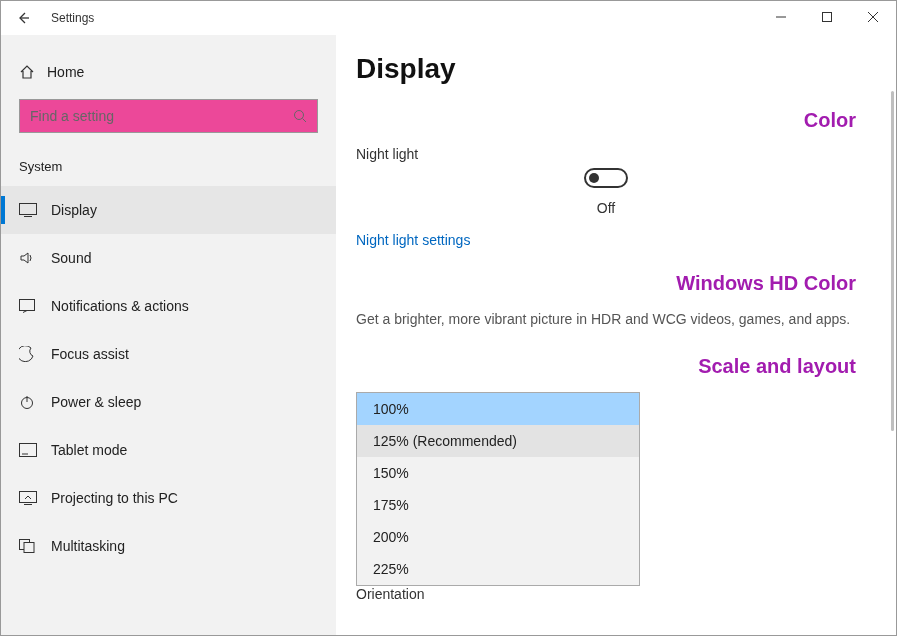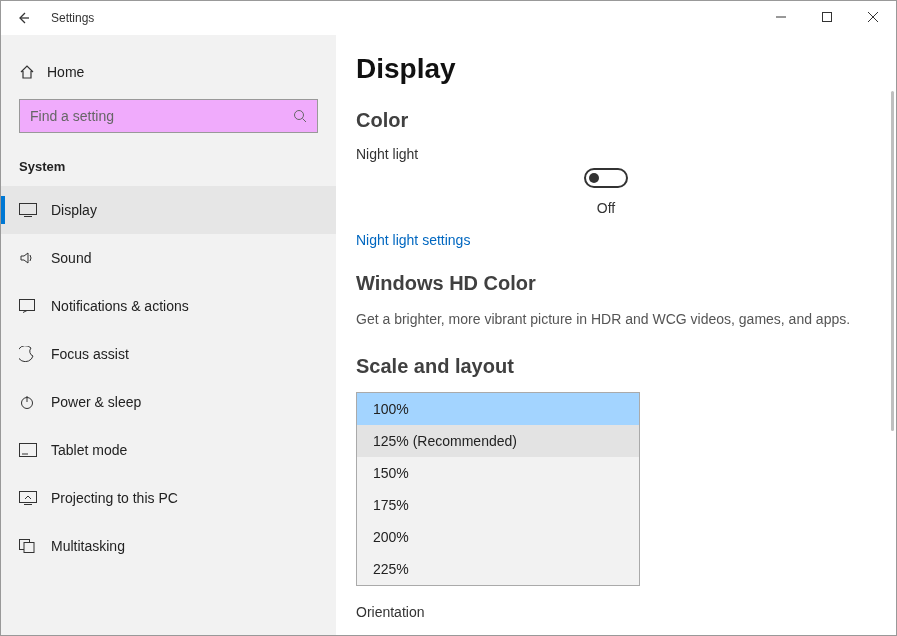--- a/index.html
+++ b/index.html
@@ -11,56 +11,56 @@
     .window-controls { position: absolute; right: 0; top: 0; display: flex; }
     .window-btn { width: 46px; height: 32px; display: flex; align-items: center; justify-content: center; }
 
     .content { display: flex; height: calc(100% - 34px); }
 
     .sidebar { width: 335px; background: #f2f2f2; padding-top: 18px; overflow: hidden; }
     .home-row { display: flex; align-items: center; height: 38px; padding-left: 18px; }
     .home-row .icon-wrap { width: 28px; }
     .home-row .lbl { font-size: 14px; color: #222; }
 
-    .search-box { margin: 8px 18px 0 18px; height: 34px; border: 1px solid #999; background: #f0abfc; display: flex; align-items: center; padding: 2px 10px; }
+    .search-box { margin: 8px 18px 0 18px; height: 34px; border: 1px solid #999; background: #ec4899; display: flex; align-items: center; padding: 2px 10px; }
     .search-box input { border: none; outline: none; background: transparent; flex: 1; font-size: 14px; color: #333; }
     .search-box input::placeholder { color: #666; }
 
-    .system-label { padding: 26px 18px 12px 18px; font-size: 13px; font-weight: 700; color: #222; }
+    .system-label { padding: 26px 18px 12px 18px; font-size: 13px; font-weight: 400; color: #222; }
 
     .nav-item { display: flex; align-items: center; height: 48px; padding-left: 18px; position: relative; }
     .nav-item .icon-wrap { width: 32px; display: flex; align-items: center; }
     .nav-item .lbl { font-size: 14px; color: #222; }
     .nav-item.active::before { content: ""; position: absolute; left: 0; top: 10px; bottom: 10px; width: 4px; background: #0078d4; }
     .nav-item.active { background: #e6e6e6; }
 
     .main { flex: 1; padding: 18px 40px 0 20px; overflow: hidden; position: relative; }
     .page-title { font-size: 28px; font-weight: 600; color: #111; margin-bottom: 24px; }
-    .section-h { font-size: 20px; font-weight: 600; color: #404040; margin-bottom: 14px; }
+    .section-h { font-size: 20px; font-weight: 600; color: #a21caf; margin-bottom: 14px; text-align: right; }
     .muted-text { font-size: 14px; color: #555; line-height: 1.45; }
     .link { font-size: 14px; color: #0067c0; }
 
     .night-row { margin-bottom: 6px; }
     .night-label { font-size: 14px; color: #333; margin-bottom: 6px; }
     .toggle-wrap { display: flex; align-items: center; gap: 12px; margin-bottom: 16px; flex-direction: column; }
     .toggle { width: 44px; height: 20px; border: 2px solid #333; border-radius: 12px; position: relative; }
     .toggle::after { content: ""; position: absolute; left: 3px; top: 3px; width: 10px; height: 10px; background: #333; border-radius: 50%; }
     .toggle-state { font-size: 14px; color: #333; }
 
     .section-hd { margin-top: 24px; }
     .desc { margin-bottom: 10px; }
 
     .scale-section { margin-top: 26px; }
 
     .dropdown-open { width: 284px; border: 1px solid #aaa; background: #f2f2f2; margin-top: 8px; }
     .dropdown-option { height: 32px; display: flex; align-items: center; padding: 0 16px; font-size: 14px; color: #222; }
     .dropdown-option.highlighted { background: #a3d4ff; }
     .dropdown-option.recommended { background: #e3e3e3; }
 
-    .orientation-cut { font-size: 14px; color: #333; margin-top: 18px; }
+    .orientation-cut { font-size: 14px; color: #333; margin-top: 0; }
 
     .scroll-track { position: absolute; right: 2px; top: 56px; width: 3px; height: 340px; background: #bfbfbf; border-radius: 2px; }
 
     svg { display: block; }
   </style>
 </head>
 <body>
 
 <div class="titlebar">
   <div class="titlebar-back">

